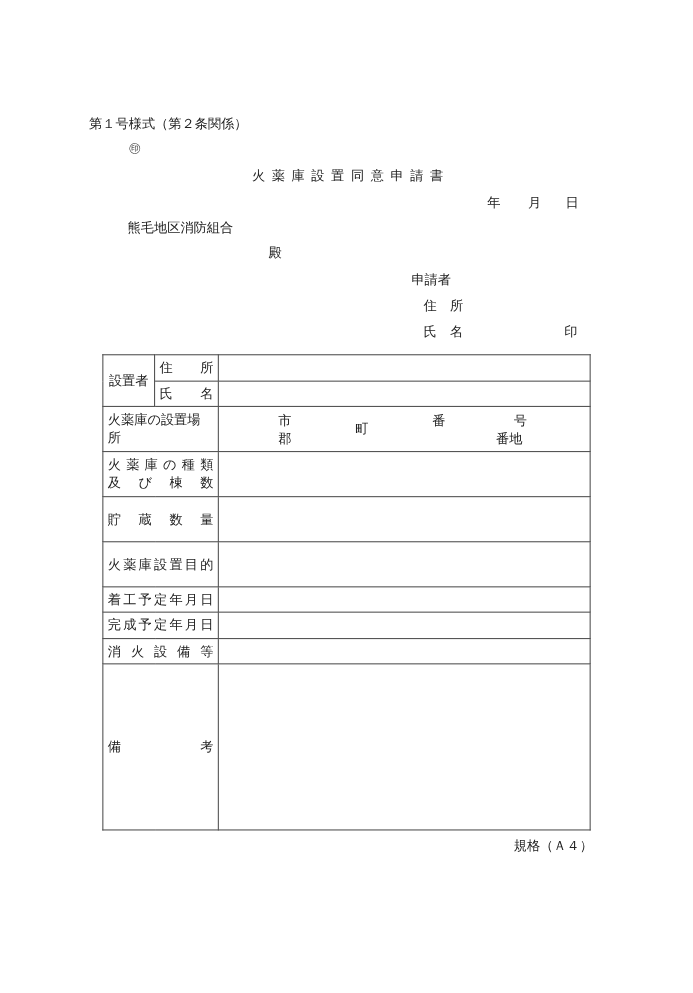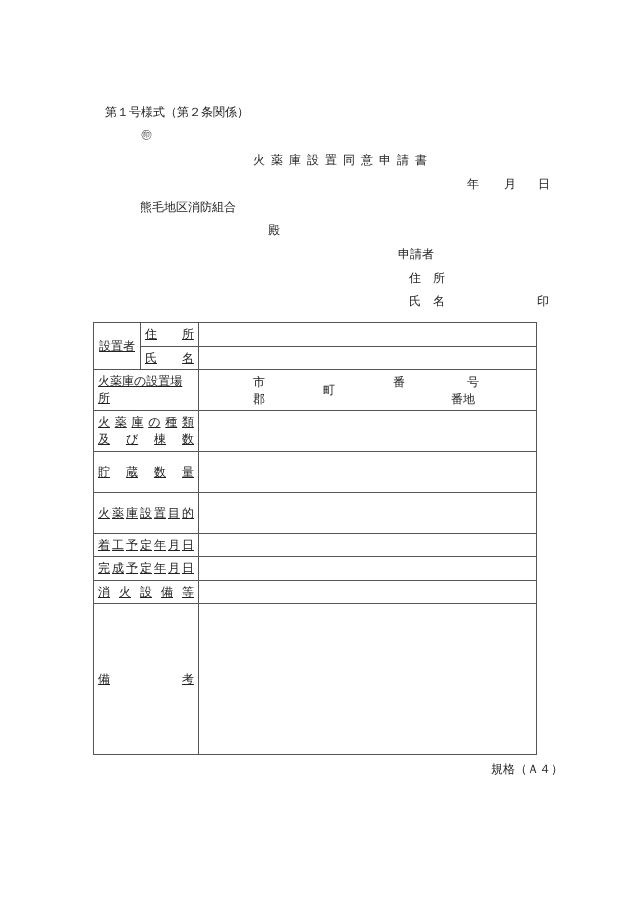--- a/index.html
+++ b/index.html
@@ -1,20 +1,20 @@
 <!DOCTYPE html>
 <html><head>
 <meta charset="utf-8">
 <style>
   html, body { margin: 0; padding: 0; background: #ffffff; }
   body { width: 630px; height: 903px; position: relative; overflow: hidden;
     font-family: "DejaVu Serif", "Liberation Serif", serif; color: #222; font-size: 12px; }
-  .abs { position: absolute; white-space: nowrap; margin-left: 24px; }
+  .abs { position: absolute; white-space: nowrap; }
   .spaced { letter-spacing: 6px; }
-  table.form { position: absolute; left: 93px; top: 322px; width: 444px; border-collapse: collapse; table-layout: fixed; text-decoration: underline; }
+  table.form { position: absolute; left: 93px; top: 322px; width: 444px; border-collapse: collapse; table-layout: fixed; }
   table.form td { border: 1px solid #555; padding: 0; font-size: 12px; vertical-align: middle; }
   .lbl { padding-left: 4px !important; padding-right: 4px !important; }
   .just { display: flex; justify-content: space-between; }
   .twoline .line { display: flex; justify-content: space-between; line-height: 17px; }
   .place { position: relative; height: 40px; }
   .place span { position: absolute; }
 </style>
 </head>
 <body>
 

